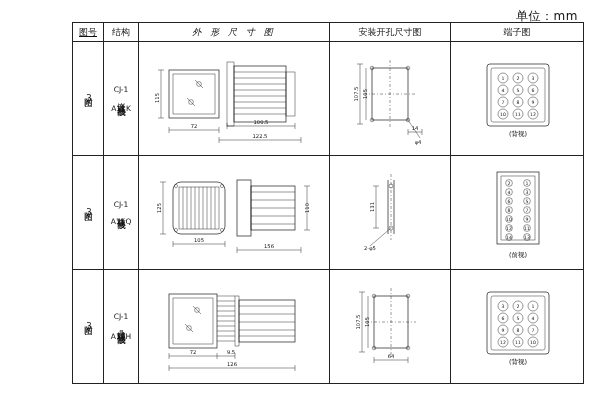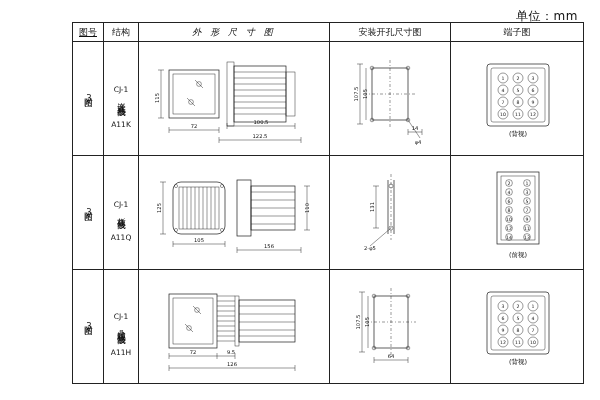--- a/index.html
+++ b/index.html
@@ -54,21 +54,21 @@
   }
   .struct{
     display:flex;
     flex-direction:column;
     align-items:center;
     justify-content:center;
     height:100%;
     gap:2px;
     font-size:7.5px;
   }
-  .struct .code{font-size:7.5px;margin-top:16px;}
+  .struct .code{font-size:7.5px;}
   .cell-inner{position:relative;width:100%;height:100%;text-align:right;}
 
   svg{display:block;position:absolute;left:0;top:0;}
   .ln{stroke:#1a1a1a;stroke-width:.7;fill:none;}
   .thin{stroke:#1a1a1a;stroke-width:.45;fill:none;}
   .dash{stroke:#1a1a1a;stroke-width:.45;fill:none;stroke-dasharray:3 2 1 2;}
   .dim{font-size:5.2px;fill:#111;font-family:"DejaVu Sans",sans-serif;}
   .dimv{font-size:5.2px;fill:#111;}
   .tnum{font-size:4.6px;fill:#111;}
   .cap{font-size:6.5px;fill:#111;}

